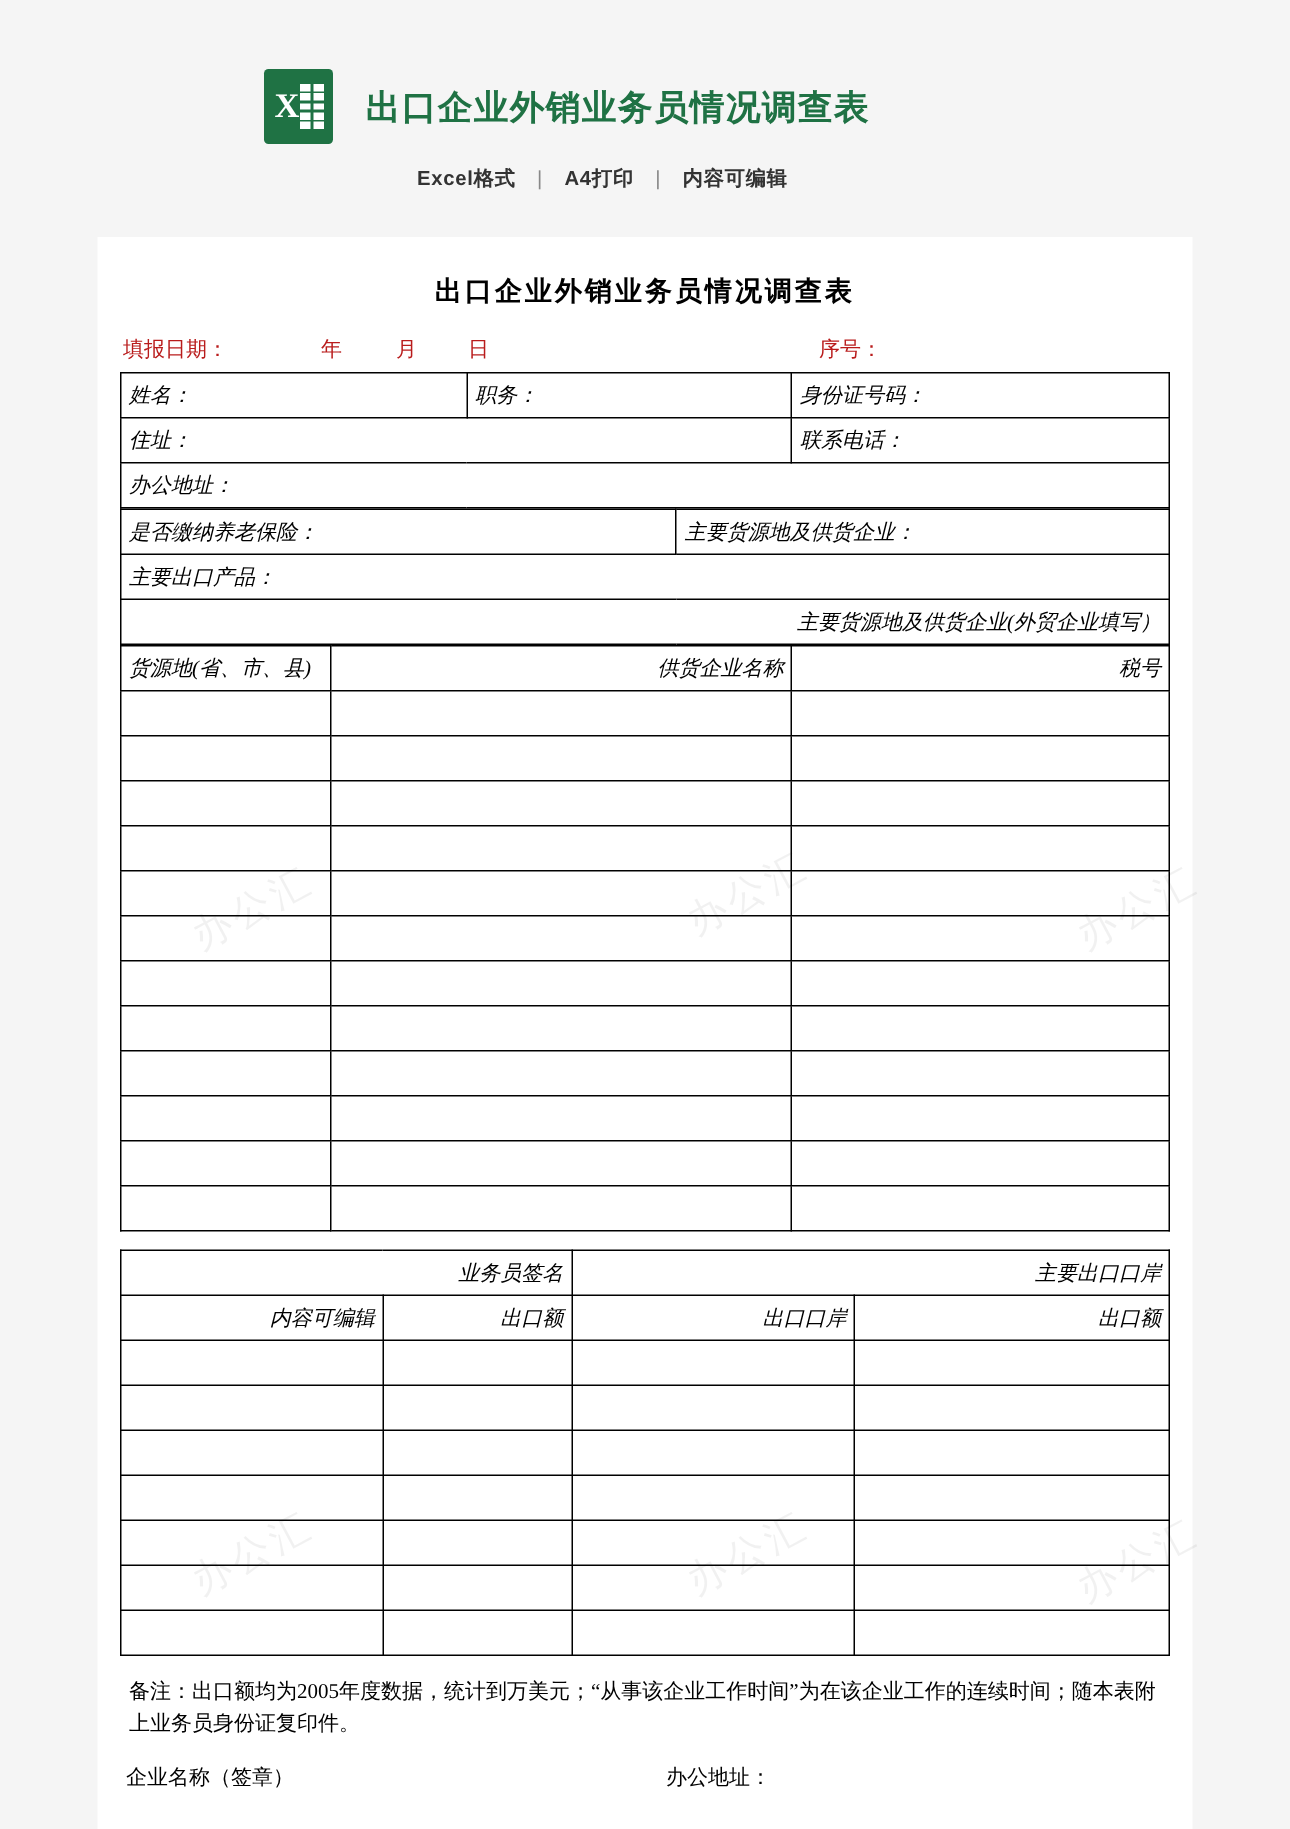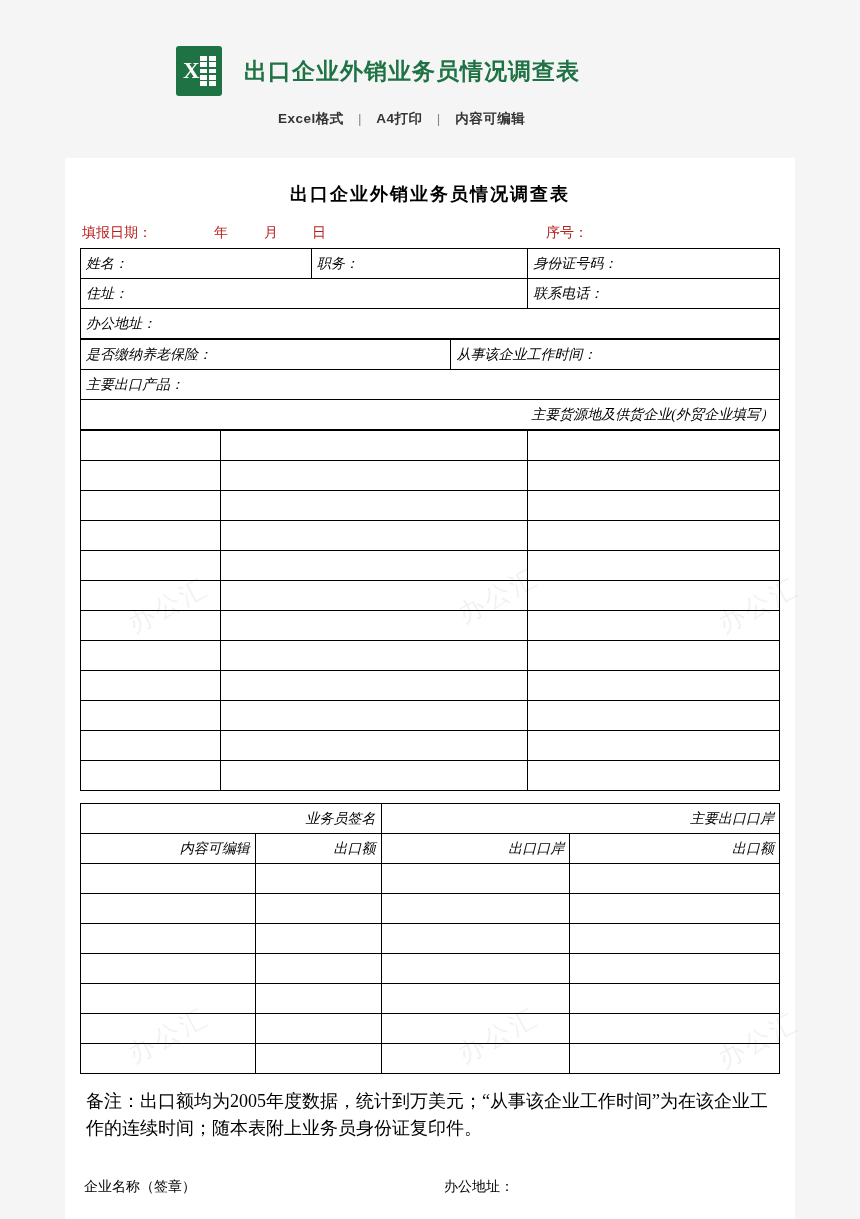--- a/index.html
+++ b/index.html
@@ -129,32 +129,32 @@
     font-size: 14px;
     padding: 2px 5px;
     vertical-align: middle;
     color: #000;
     font-family: "Liberation Serif", serif;
   }
   td.c { text-align: right; }
   td.tall { height: 44px; }
   td.empty { height: 25px; }
   .note-td {
-    font-size: 18px;
+    font-size: 14px;
     line-height: 1.5;
     text-align: left;
     padding: 4px 6px;
     height: auto;
   }
 
   .sign-row {
     display: flex;
     font-size: 14px;
     font-family: "Liberation Serif", serif;
-    margin-top: 32px;
+    margin-top: 12px;
     padding: 0 4px;
   }
   .sign-row .left { width: 360px; }
 
   
   .wm {
     position: absolute;
     font-size: 26px;
     color: rgba(0,0,0,0.055);
     font-family: "Liberation Serif", serif;
@@ -242,38 +242,43 @@
       </table>
 
       <table class="grid-t" style="border-top:none">
         <colgroup>
             <col style="width:53%">
             <col style="width:47%">
           </colgroup>
         <tbody>
           <tr>
             <td>是否缴纳养老保险：</td>
-            <td>从事该企业工作时间：</td>
+            <td>主要货源地及供货企业：</td>
           </tr>
           <tr>
             <td colspan="2">主要出口产品：</td>
           </tr>
           <tr>
             <td colspan="2" class="c">主要货源地及供货企业(外贸企业填写）</td>
           </tr>
         </tbody>
       </table>
 
       <table class="grid-t" style="border-top:none">
         <colgroup>
             <col style="width:20%">
             <col style="width:44%">
             <col style="width:36%">
           </colgroup>
         <tbody>
+          <tr>
+            <td class="tall">货源地(省、市、县)</td>
+            <td class="tall c">供货企业名称</td>
+            <td class="tall c">税号</td>
+          </tr>
           <tr>
               <td class="empty"></td>
               <td class="empty"></td>
               <td class="empty"></td>
             </tr>
           <tr>
               <td class="empty"></td>
               <td class="empty"></td>
               <td class="empty"></td>
             </tr>

